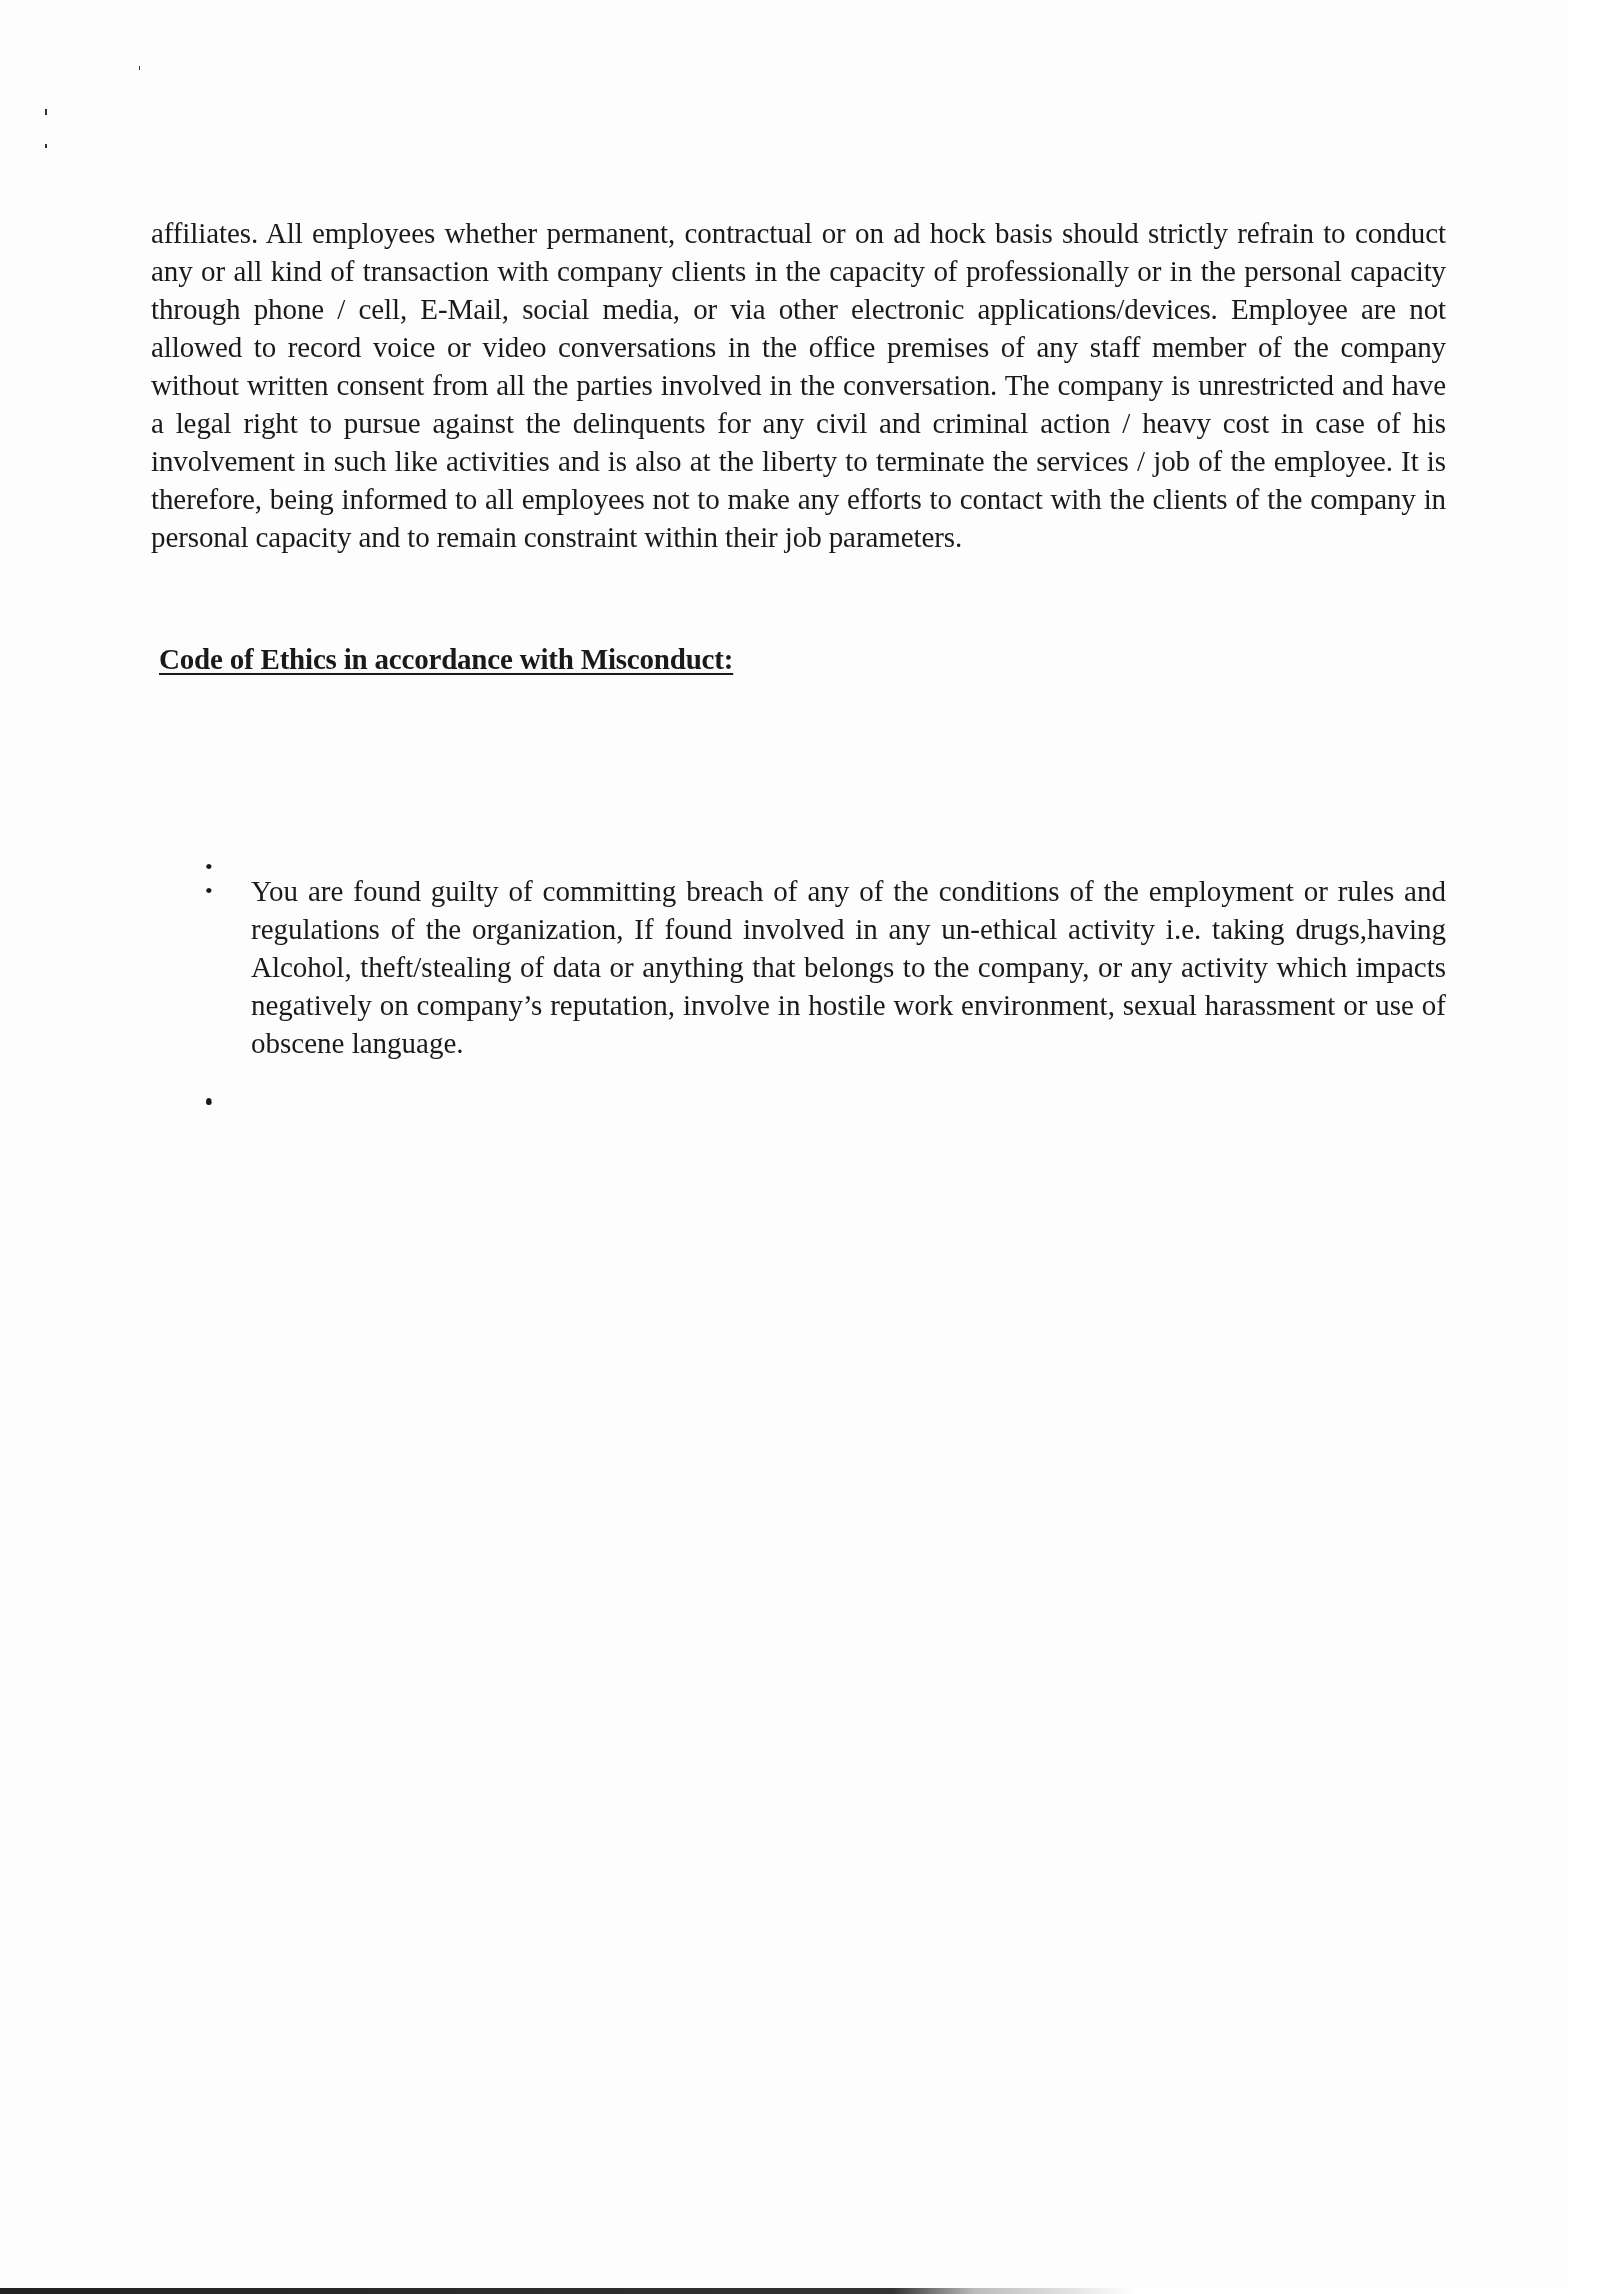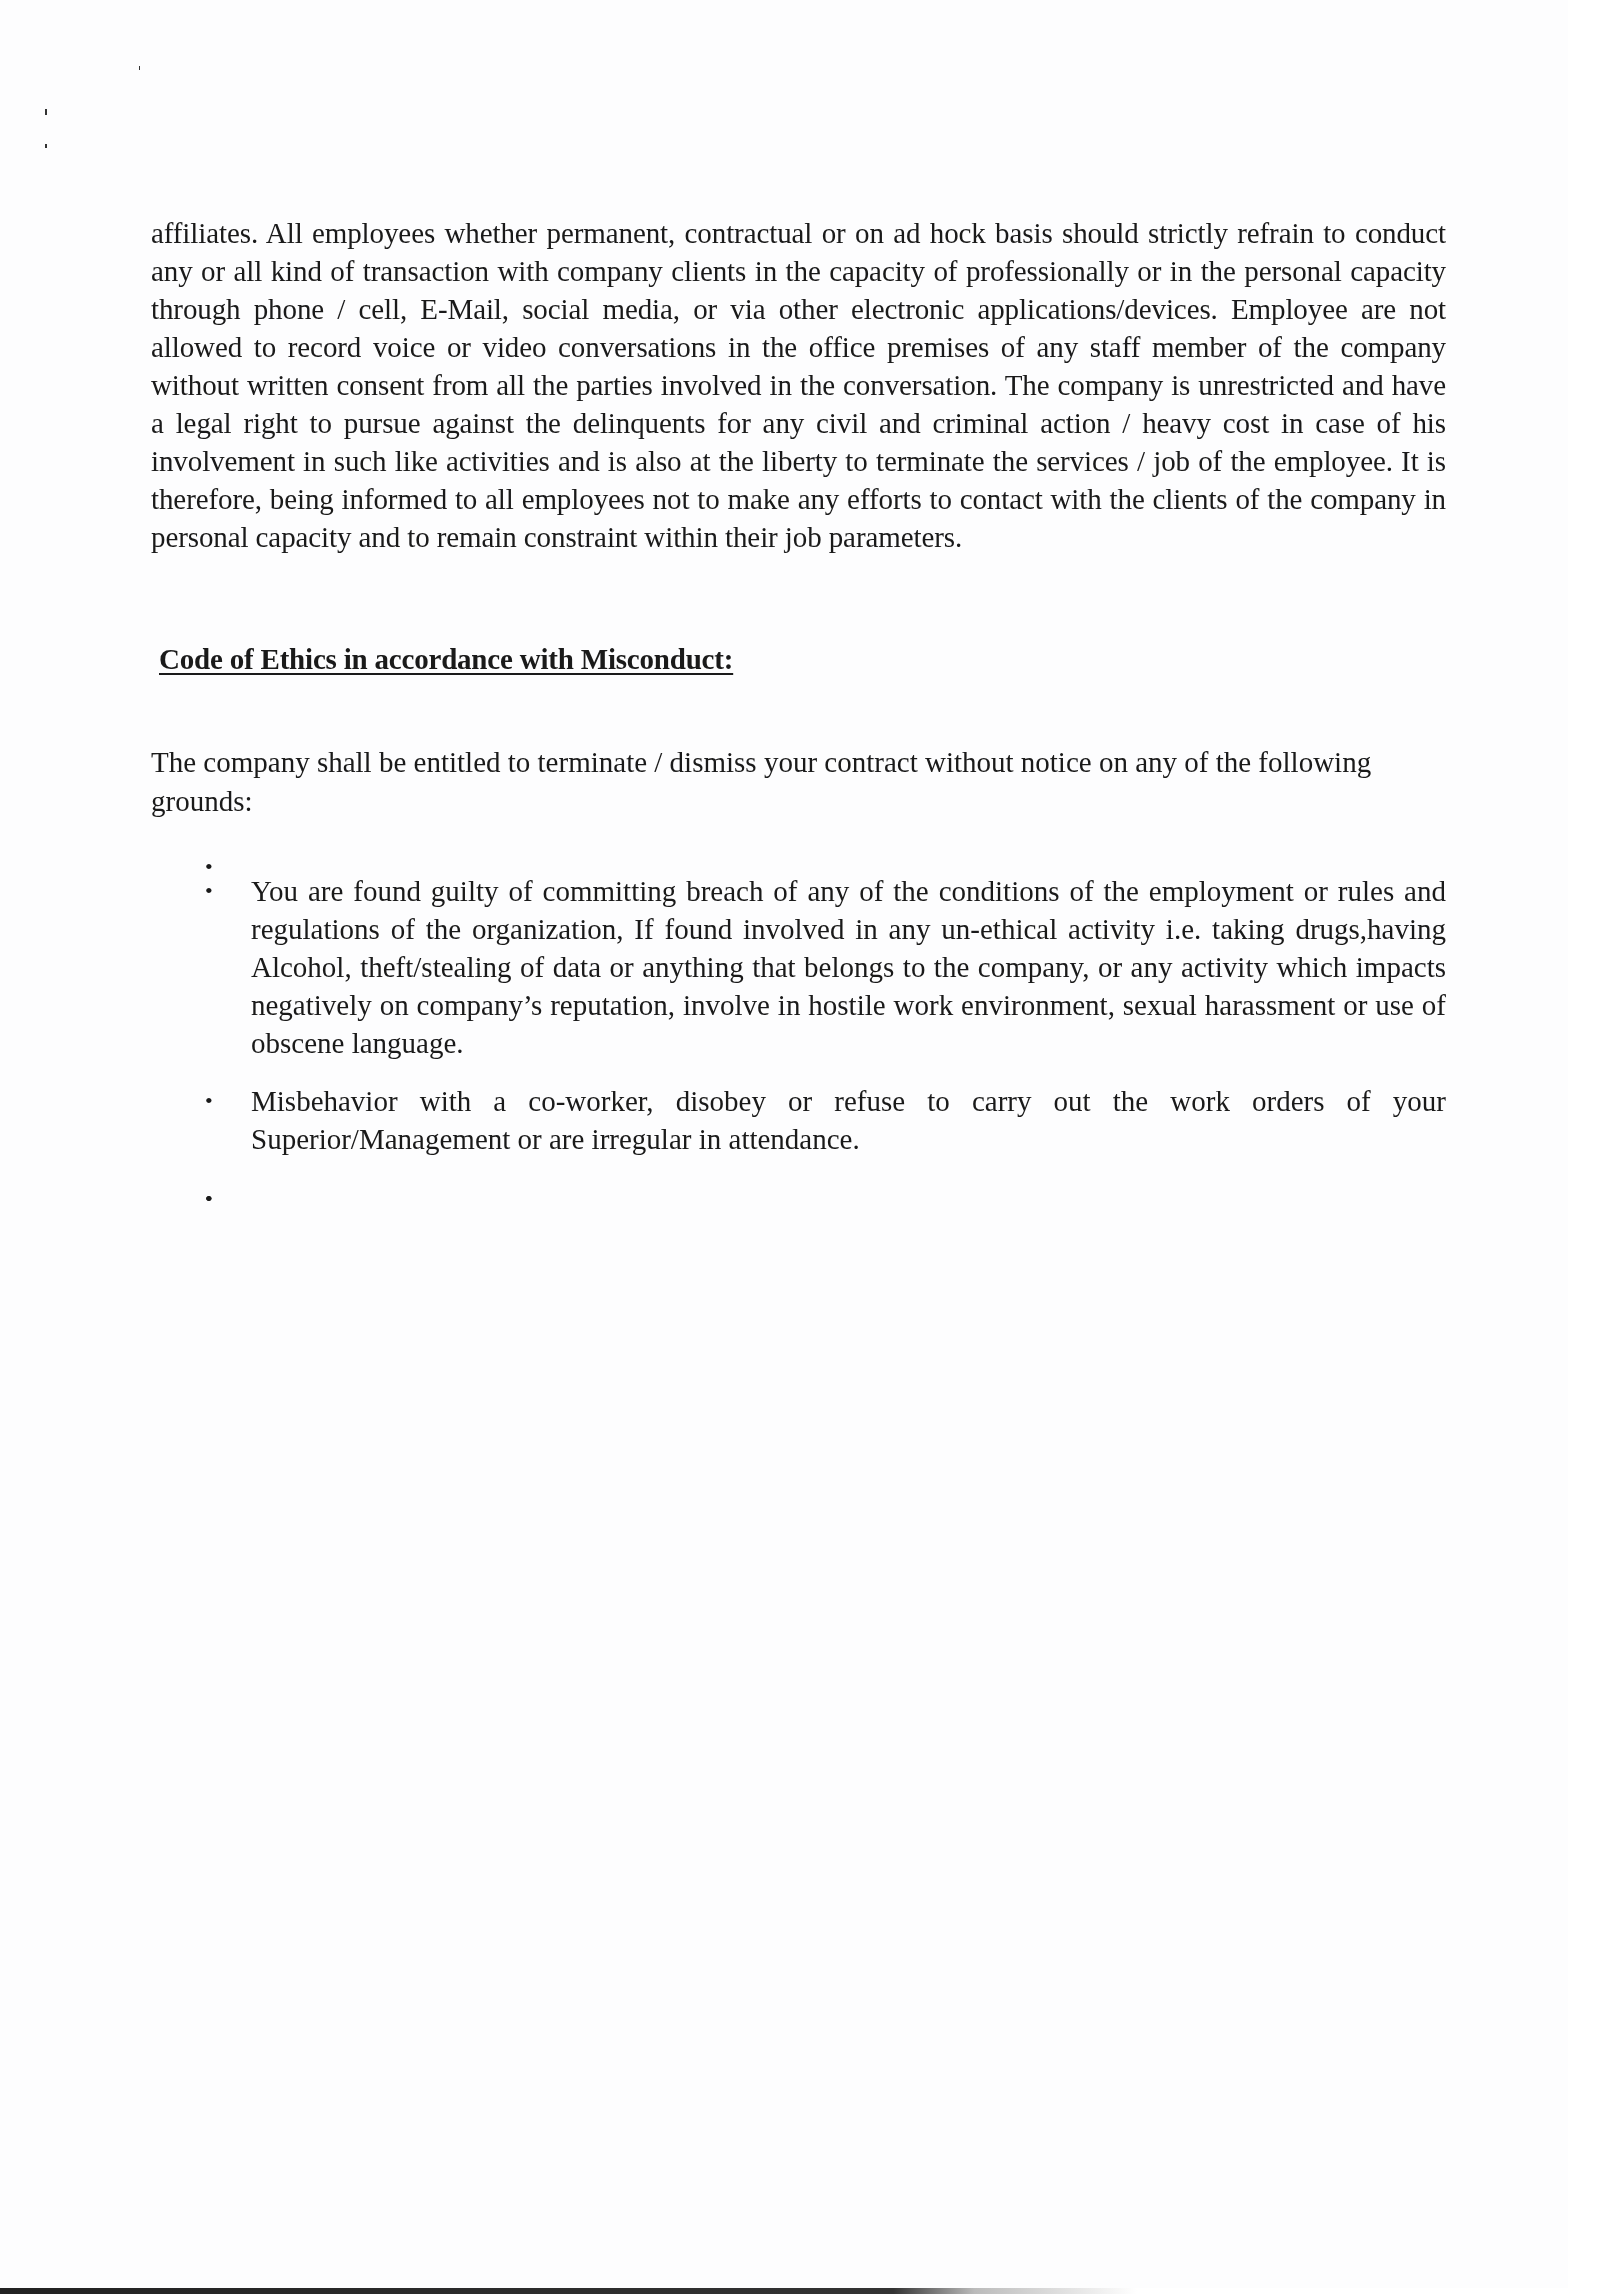--- a/index.html
+++ b/index.html
@@ -106,33 +106,31 @@
   <span class="speck" style="left:45px;top:109px;height:6px;"></span>
   <span class="speck" style="left:45px;top:144px;height:4px;"></span>
   <span class="speck" style="left:139px;top:66px;height:4px;width:1px;"></span>
 
   <div class="content">
     <p class="para">affiliates. All employees whether permanent, contractual or on ad hock basis should strictly refrain to conduct any or all kind of transaction with company clients in the capacity of professionally or in the personal capacity through phone / cell, E-Mail, social media, or via other electronic applications/devices. Employee are not allowed to record voice or video conversations in the office premises of any staff member of the company without written consent from all the parties involved in the conversation. The company is unrestricted and have a legal right to pursue against the delinquents for any civil and criminal action / heavy cost in case of his involvement in such like activities and is also at the liberty to terminate the services / job of the employee. It is therefore, being informed to all employees not to make any efforts to contact with the clients of the company in personal capacity and to remain constraint within their job parameters.</p>
   </div>
 
   <h2 class="heading">Code of Ethics in accordance with Misconduct:</h2>
 
-  <p class="intro">The company shall be entitled to terminate / dismiss your contract without notice on any of the following grounds:</p>
 
   <ul class="bullets">
     <li class="bullet-item b1">
       <span class="dot">•</span>
     </li>
     <li class="bullet-item b2">
       <span class="dot">•</span>
       <span>You are found guilty of committing breach of any of the conditions of the employment or rules and regulations of the organization, If found involved in any un-ethical activity i.e. taking drugs,having Alcohol, theft/stealing of data or anything that belongs to the company, or any activity which impacts negatively on company’s reputation, involve in hostile work environment, sexual harassment or use of obscene language.</span>
     </li>
     <li class="bullet-item b3">
       <span class="dot">•</span>
-      <span>Misbehavior with a co-worker, disobey or refuse to carry out the work orders of your Superior/Management or are irregular in attendance.</span>
     </li>
     <li class="bullet-item b4">
       <span class="dot">•</span>
     </li>
     <li class="bullet-item b5">
       <span class="dot">•</span>
     </li>
   </ul>
 
   <div class="bottom-edge"></div>

